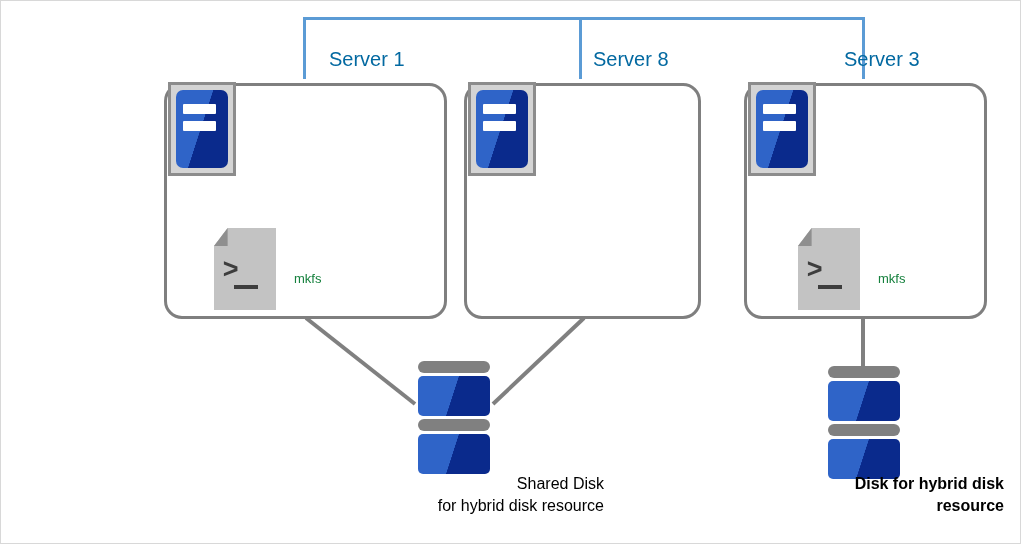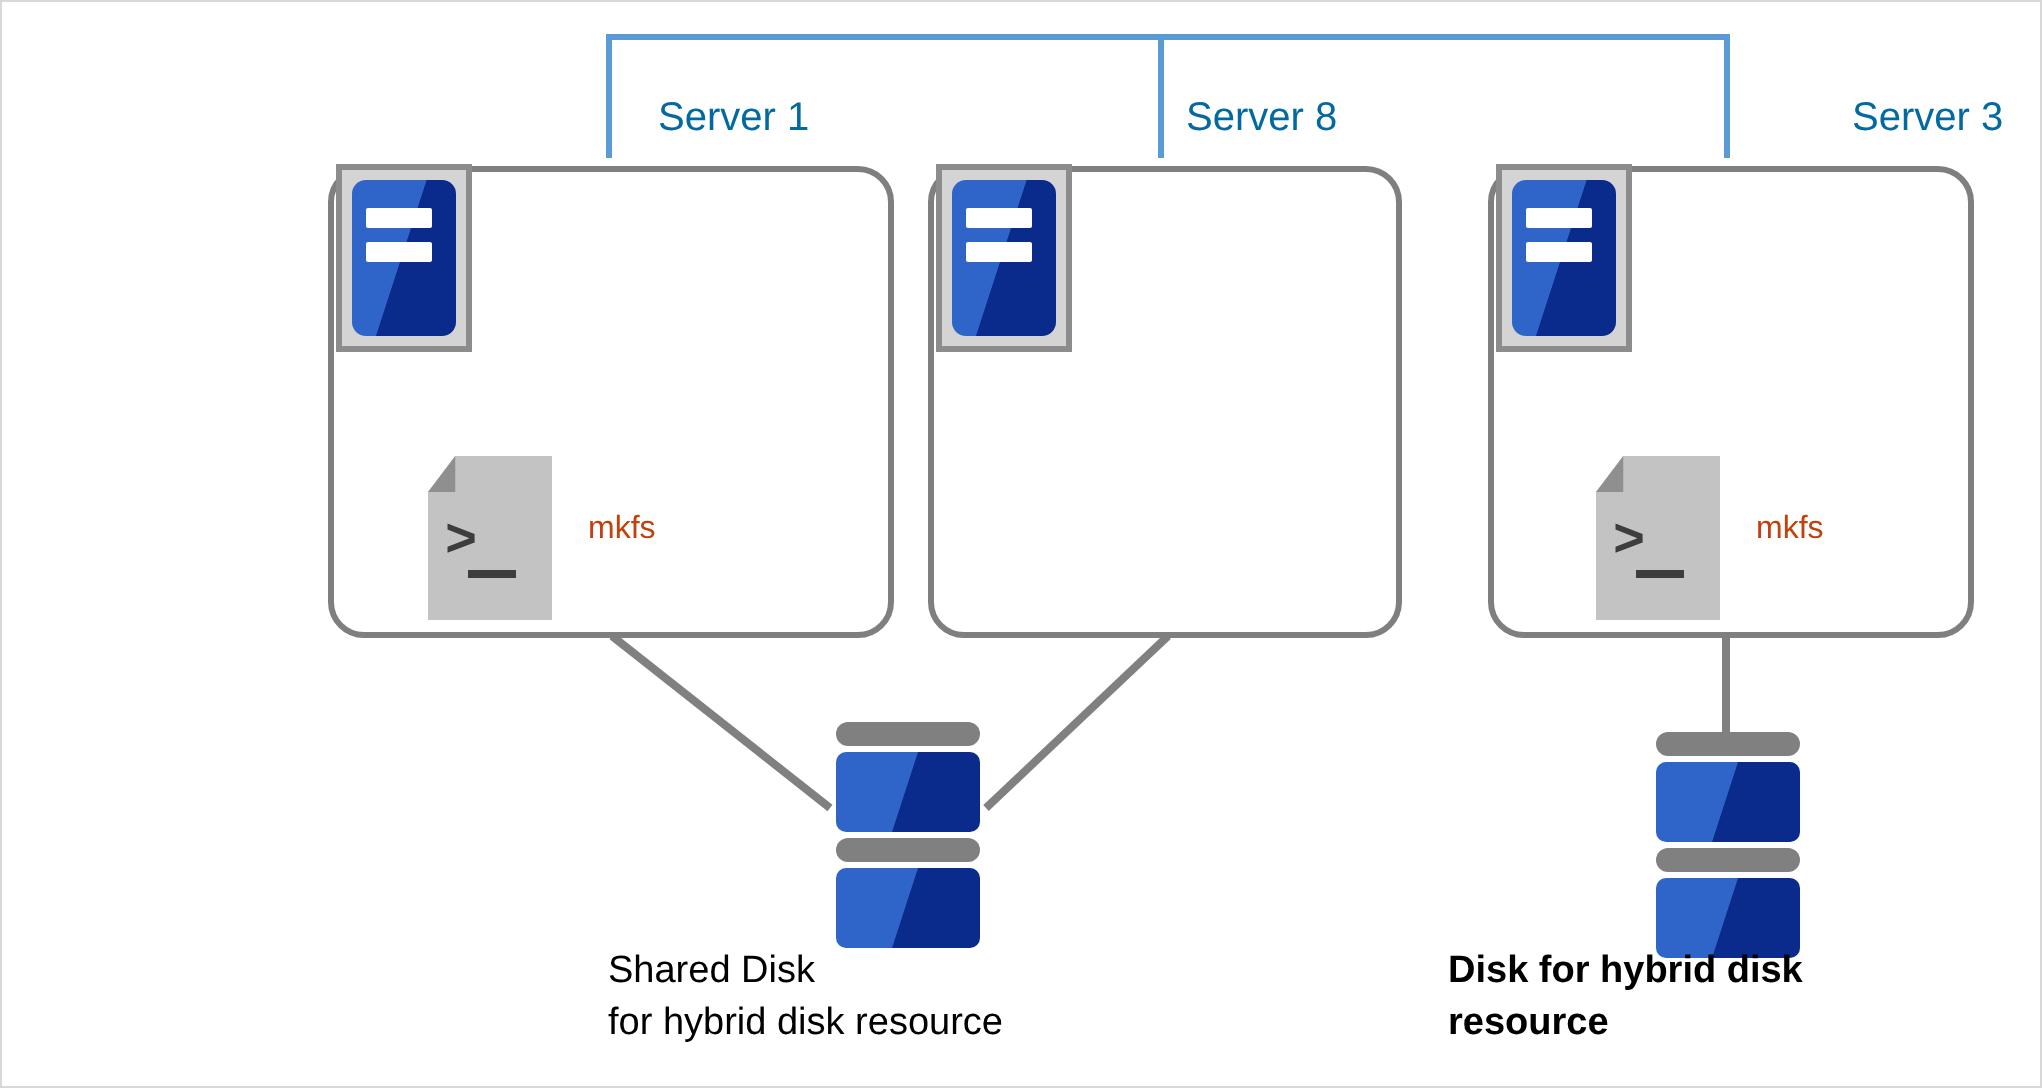--- a/index.html
+++ b/index.html
@@ -39,23 +39,23 @@
   .server-label {
     position: absolute;
     font-size: 20px;
     color: #0369a1;
     white-space: nowrap;
     line-height: 1;
   }
 
   .disk-caption {
     position: absolute;
-    font-size: 19px;
+    font-size: 16px;
     color: #000000;
-    text-align: left;
+    text-align: right;
     line-height: 1.35;
   }
 
   
   .server-icon {
     position: absolute;
     width: 68px;
     height: 94px;
     background: #d4d4d4;
     border: 3px solid #8c8c8c;
@@ -116,23 +116,23 @@
     position: absolute;
     left: 33%;
     top: 70%;
     width: 38%;
     height: 4px;
     background: #3d3d3d;
   }
   .mkfs-label {
     float: left;
     margin-left: 18px;
-    margin-top: 28px;
-    font-size: 16px;
-    color: #c2410c;
+    margin-top: 43px;
+    font-size: 13px;
+    color: #15803d;
     white-space: nowrap;
   }
 
   
   .disk-icon { position: absolute; width: 72px; }
   .disk-icon .cap {
     width: 100%;
     height: 12px;
     background: #808080;
     border-radius: 7px;
@@ -152,21 +152,21 @@
 
 <div id="canvas">
 
   <div class="bracket-line" style="left:302px; top:16px; width:562px; height:3px;"></div>
   <div class="bracket-line" style="left:302px; top:16px; width:3px; height:62px;"></div>
   <div class="bracket-line" style="left:578px; top:16px; width:3px; height:62px;"></div>
   <div class="bracket-line" style="left:861px; top:16px; width:3px; height:62px;"></div>
 
   <div class="server-label" style="left:328px; top:48px;">Server 1</div>
   <div class="server-label" style="left:592px; top:48px;">Server 8</div>
-  <div class="server-label" style="left:925px; top:48px;">Server 3</div>
+  <div class="server-label" style="left:843px; top:48px;">Server 3</div>
 
   <svg class="connector-svg" width="1021" height="544">
 
     <line x1="305" y1="317" x2="414" y2="403" stroke="#808080" stroke-width="4"></line>
 
     <line x1="583" y1="317" x2="492" y2="403" stroke="#808080" stroke-width="4"></line>
 
     <line x1="862" y1="317" x2="862" y2="370" stroke="#808080" stroke-width="4"></line>
   </svg>
 

